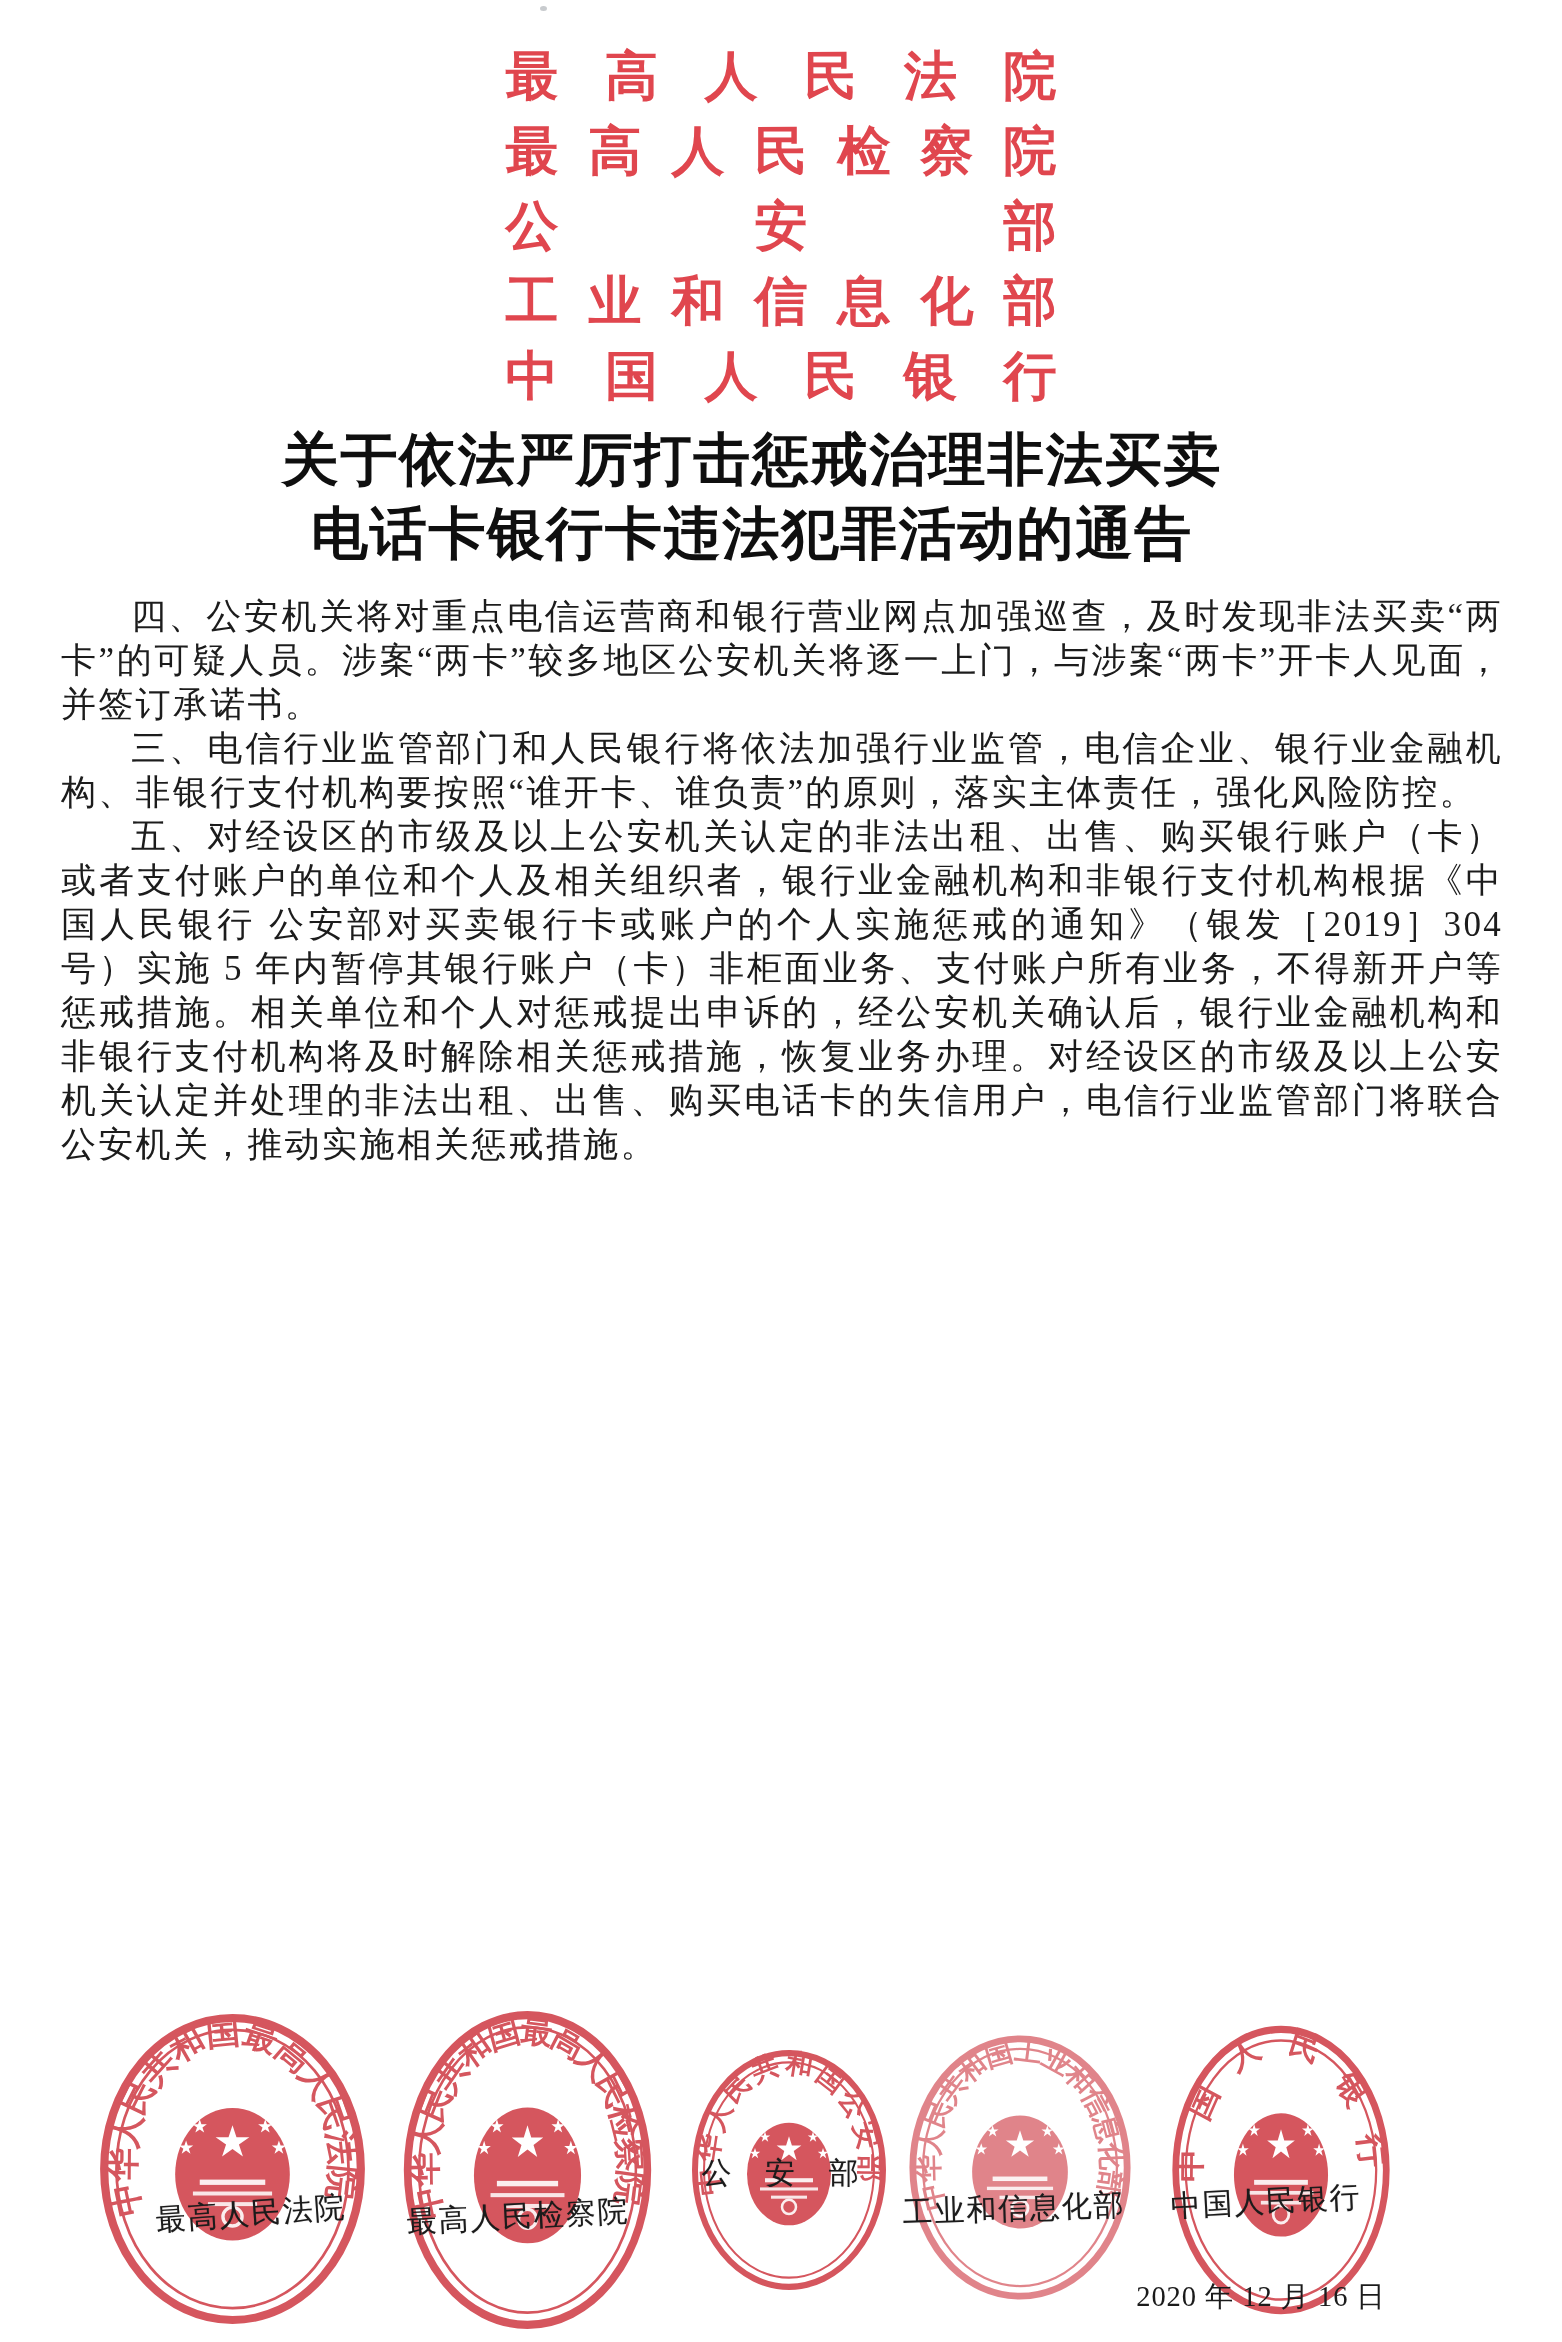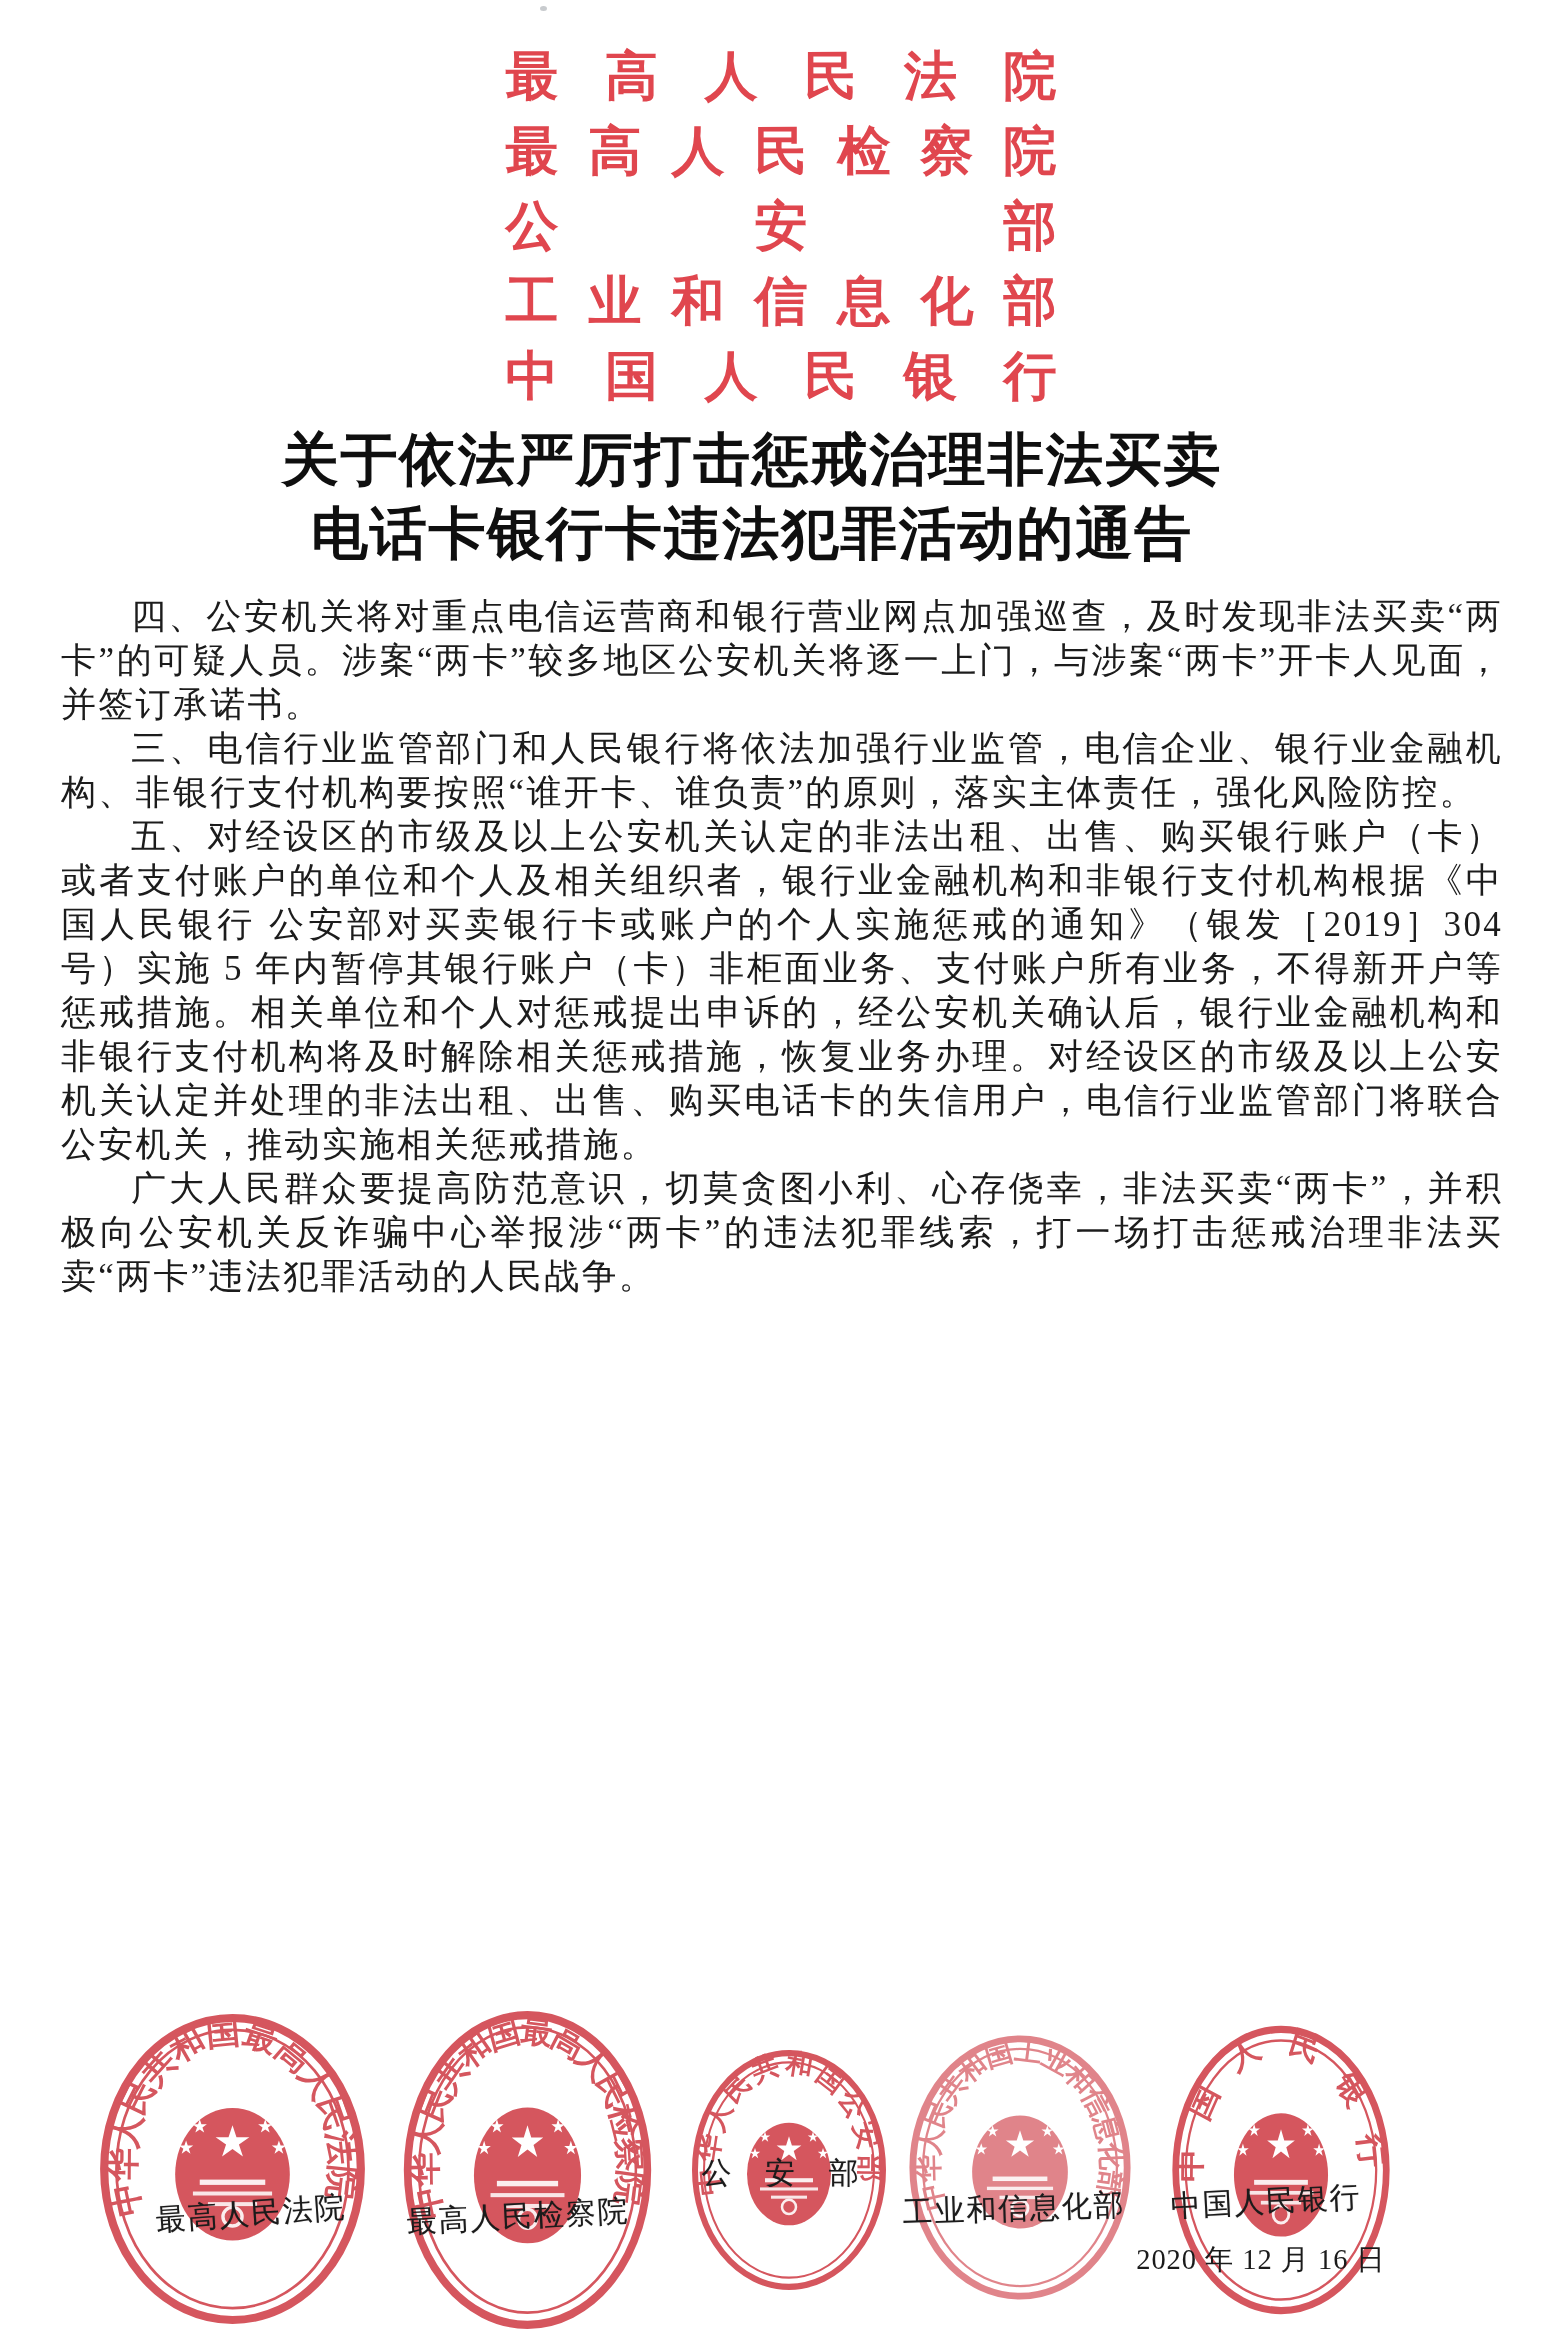--- a/index.html
+++ b/index.html
@@ -51,21 +51,21 @@
     position:absolute;
     transform:translate(-50%,-50%);
     white-space:nowrap;
     font-size:30px;color:#1b1b1b;letter-spacing:1.8px;
     text-shadow:0 0 0.9px rgba(0,0,0,.35);
   }
   .seal-date{
     position:absolute;
     transform:translate(-50%,-50%);
     white-space:nowrap;
-    font-size:28.5px;color:#1b1b1b;letter-spacing:0.9px;
+    font-size:28.5px;color:#1b1b1b;letter-spacing:0.9px;margin-top:37px;
   }
 </style>
 </head>
 <body>
 
 <div class="page">
 
   <div class="speck"></div>
 
   <header class="letterhead">
@@ -112,21 +112,20 @@
 
   <h1 class="doc-title">
     <span class="t-line">关于依法严厉打击惩戒治理非法买卖</span>
     <span class="t-line">电话卡银行卡违法犯罪活动的通告</span>
   </h1>
 
   <main class="body-text">
     <p>四、公安机关将对重点电信运营商和银行营业网点加强巡查，及时发现非法买卖“两卡”的可疑人员。涉案“两卡”较多地区公安机关将逐一上门，与涉案“两卡”开卡人见面，并签订承诺书。</p>
     <p>三、电信行业监管部门和人民银行将依法加强行业监管，电信企业、银行业金融机构、非银行支付机构要按照“谁开卡、谁负责”的原则，落实主体责任，强化风险防控。</p>
     <p>五、对经设区的市级及以上公安机关认定的非法出租、出售、购买银行账户（卡）或者支付账户的单位和个人及相关组织者，银行业金融机构和非银行支付机构根据《中国人民银行 公安部对买卖银行卡或账户的个人实施惩戒的通知》（银发［2019］304 号）实施 5 年内暂停其银行账户（卡）非柜面业务、支付账户所有业务，不得新开户等惩戒措施。相关单位和个人对惩戒提出申诉的，经公安机关确认后，银行业金融机构和非银行支付机构将及时解除相关惩戒措施，恢复业务办理。对经设区的市级及以上公安机关认定并处理的非法出租、出售、购买电话卡的失信用户，电信行业监管部门将联合公安机关，推动实施相关惩戒措施。</p>
-    <p>广大人民群众要提高防范意识，切莫贪图小利、心存侥幸，非法买卖“两卡”，并积极向公安机关反诈骗中心举报涉“两卡”的违法犯罪线索，打一场打击惩戒治理非法买卖“两卡”违法犯罪活动的人民战争。</p>
   </main>
 
   <svg class="seal" viewBox="0 0 200 240" preserveAspectRatio="none" style="left:96px;top:2010px;width:273px;height:318px;color:#d5565e;">
     <defs>
       <path id="arc1" d="M 35 157 A 72 92 0 1 1 165 157" fill="none"></path>
       <path id="star1" d="M0,-1 L0.2245,-0.309 L0.951,-0.309 L0.3633,0.118 L0.5878,0.809 L0,0.382 L-0.5878,0.809 L-0.3633,0.118 L-0.951,-0.309 L-0.2245,-0.309 Z"></path>
     </defs>
     <ellipse cx="100" cy="120" rx="94" ry="114" fill="none" stroke="currentColor" stroke-width="6"></ellipse>
     <ellipse cx="100" cy="120" rx="85" ry="105" fill="none" stroke="currentColor" stroke-width="2"></ellipse>
     <text font-size="25" fill="currentColor" font-weight="bold" letter-spacing="1">

